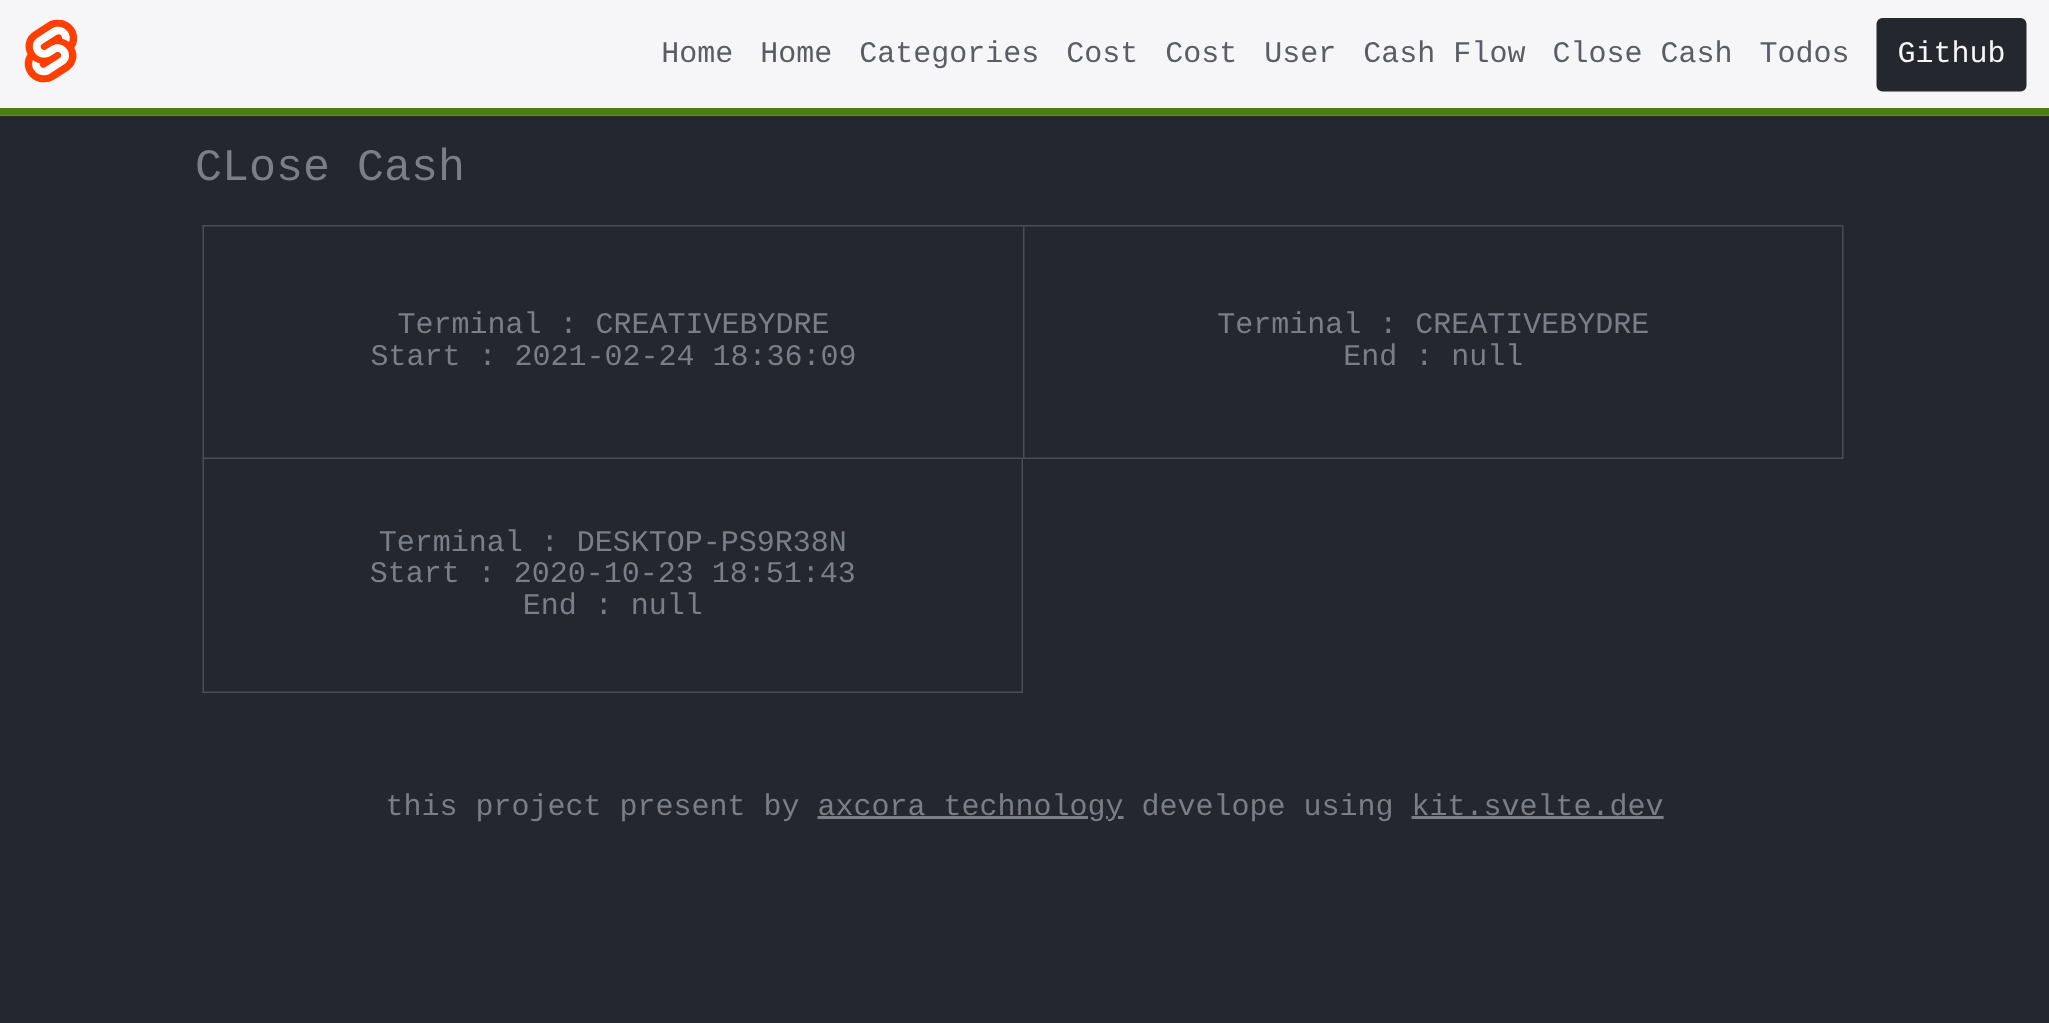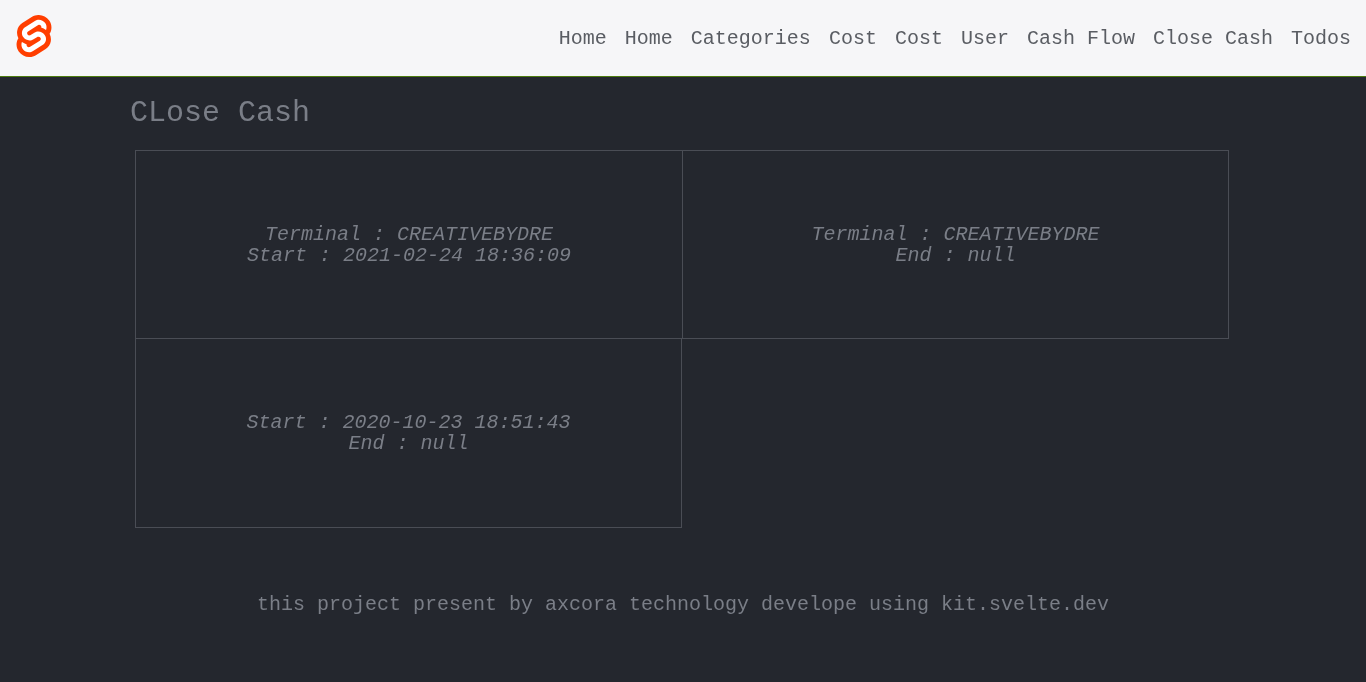--- a/index.html
+++ b/index.html
@@ -16,21 +16,21 @@
       height: 682px;
       overflow: hidden;
     }
     
     .header {
       background-color: #f6f6f8;
       height: 77px;
       display: flex;
       align-items: center;
       padding: 0 15px;
-      border-bottom: 1px solid #4d7c0f;
+      border-bottom: 5px solid #4d7c0f;
     }
     
     .logo {
       flex-shrink: 0;
     }
     
     .logo svg {
       width: 38px;
       height: 42px;
     }
@@ -71,50 +71,50 @@
     
     .cards-grid {
       display: grid;
       grid-template-columns: repeat(2, 547px);
       gap: 0;
       margin-left: 135px;
     }
     
     .card {
       border: 1px solid #4a4d55;
-      height: 189px;
+      height: 156px;
       display: flex;
       flex-direction: column;
       justify-content: center;
       align-items: center;
       text-align: center;
       font-size: 20px;
       line-height: 1.05;
       color: #7a7e87;
       cursor: pointer;
-      font-style: italic;
     }
     
     .card:nth-child(1) {
       border-right: none;
     }
     
     .card:nth-child(3) {
       border-top: none;
     }
     
     .footer {
       text-align: center;
       margin-top: 65px;
       font-size: 20px;
       color: #7a7e87;
     }
     
     .footer-link {
       color: #7a7e87;
+      text-decoration: underline;
       cursor: pointer;
     }
   </style>
 </head>
 <body>
 
 <header class="header">
   <div class="logo">
     <svg viewBox="0 0 98.1 118" xmlns="http://www.w3.org/2000/svg">
       <path fill="#FF3E00" d="M91.8 15.6C80.9-.1 59.2-4.7 43.6 5.2L16.1 22.8C8.6 27.5 3.4 35.2 1.9 43.9c-1.3 7.3-.2 14.8 3.3 21.3-2.4 3.6-4 7.6-4.7 11.8-1.6 8.9.5 18.1 5.7 25.4 11 15.7 32.6 20.3 48.2 10.4l27.5-17.5c7.5-4.7 12.7-12.4 14.2-21.1 1.3-7.3.2-14.8-3.3-21.3 2.4-3.6 4-7.6 4.7-11.8 1.7-9-.4-18.2-5.7-25.5"></path>
@@ -125,35 +125,37 @@
   <nav class="nav">
     <a class="nav-link">Home</a>
     <a class="nav-link">Home</a>
     <a class="nav-link">Categories</a>
     <a class="nav-link">Cost</a>
     <a class="nav-link">Cost</a>
     <a class="nav-link">User</a>
     <a class="nav-link">Cash Flow</a>
     <a class="nav-link">Close Cash</a>
     <a class="nav-link">Todos</a>
+    <a class="github-btn">Github</a>
   </nav>
 </header>
 
 <h1 class="page-title">CLose Cash</h1>
 
 <div class="cards-grid">
   <div class="card">
     <div>Terminal : CREATIVEBYDRE</div>
     <div>Start : 2021-02-24 18:36:09</div>
   </div>
   <div class="card">
     <div>Terminal : CREATIVEBYDRE</div>
     <div>End : null</div>
   </div>
   <div class="card">
+    <div>Terminal : DESKTOP-PS9R38N</div>
     <div>Start : 2020-10-23 18:51:43</div>
     <div>End : null</div>
   </div>
 </div>
 
 <footer class="footer">
   <span>this project present by </span><a class="footer-link">axcora technology</a><span> develope using </span><a class="footer-link">kit.svelte.dev</a>
 </footer>
 
 </body></html>

